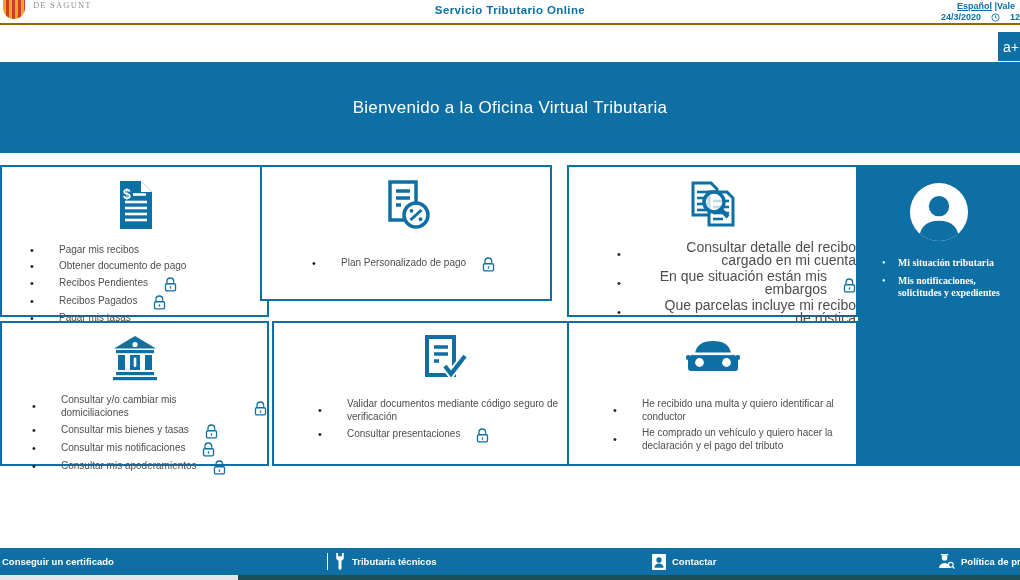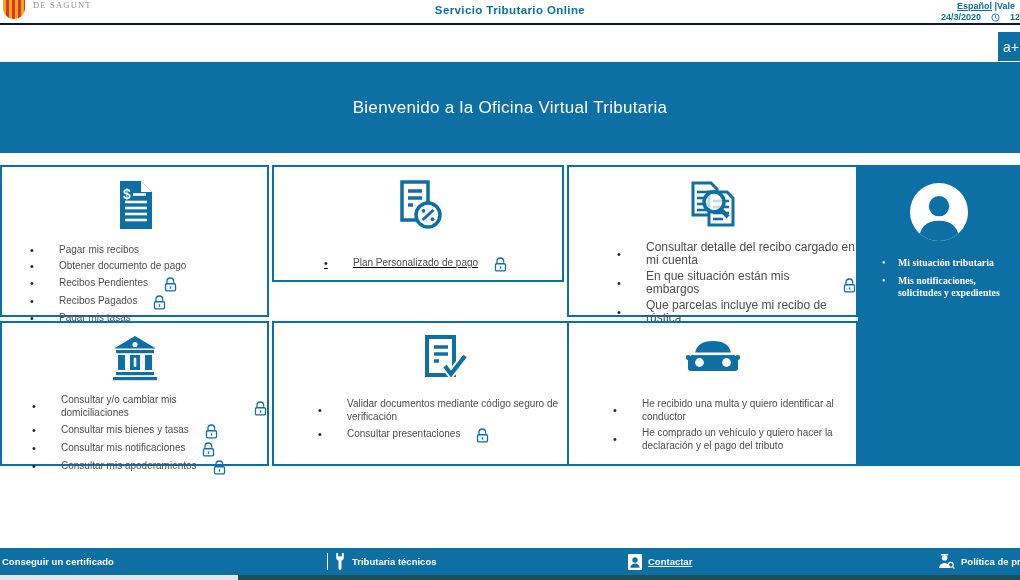--- a/index.html
+++ b/index.html
@@ -2,21 +2,21 @@
 <html><head>
 <meta charset="utf-8">
 <style>
   * { margin:0; padding:0; box-sizing:border-box; }
   html,body { width:1020px; height:580px; overflow:hidden; background:#fff;
               font-family:"Liberation Sans", sans-serif; }
   .stage { position:relative; width:1020px; height:580px; overflow:hidden; background:#fff; }
 
   
   .topbar { position:absolute; left:0; top:0; width:1020px; height:25px; background:#fff;
-            border-bottom:2px solid #0f172a; }
+            border-bottom:2px solid #a16207; }
   .logo { position:absolute; left:3px; top:-10px; }
   .shield { position:absolute; left:0; top:0; width:22px; height:29px;
             background:repeating-linear-gradient(90deg,#f2a71b 0 3px,#d43a2a 3px 6px);
             border-radius:3px 3px 11px 11px; }
   .logo-text { position:absolute; left:30px; top:1px; width:120px;
                font-family:"Liberation Serif", serif; font-size:8.5px; letter-spacing:1.2px;
                color:#8b9096; line-height:9.5px; white-space:nowrap; }
   .site-title { position:absolute; left:0; right:0; top:4px; text-align:center;
                 color:#0e6fa4; font-size:11.5px; font-weight:bold; letter-spacing:.4px; }
   .lang-line { position:absolute; left:957px; top:1px; font-size:9px; color:#0e6fa4;
@@ -33,59 +33,59 @@
 
   
   .banner { position:absolute; left:0; top:62px; width:1020px; height:91px; background:#0e6fa4;
             display:flex; align-items:center; justify-content:center; }
   .banner h1 { color:#fff; font-size:17px; font-weight:400; letter-spacing:.3px; }
 
   
   .grid { position:absolute; left:0; top:165px; width:1020px; height:301px; }
   .card { position:absolute; background:#fff; border:2px solid #0e6fa4; }
   .card1 { left:0;   top:0;     width:269px; height:152px; }
-  .card2 { left:272px; top:0;   width:292px; height:117px;text-decoration:underline; }
+  .card2 { left:260px; top:0;   width:292px; height:136px; }
   .card3 { left:567px; top:0;   width:291px; height:152px; }
   .card4 { left:0;   top:156px; width:269px; height:145px; }
   .card5 { left:272px; top:156px; width:344px; height:145px; }
   .card6 { left:567px; top:156px; width:291px; height:145px; }
   .icon-zone { height:66px; display:flex; align-items:center; justify-content:center; padding-top:10px; }
   .card4 .icon-zone, .card5 .icon-zone, .card6 .icon-zone { height:62px; padding-top:8px; }
   .list { margin-top:10px; }
   .card1 .list { padding-left:28px; }
   .card2 .list { padding-left:50px; margin-top:22px; }
   .card3 .list { padding-left:48px; margin-top:8px; }
   .card4 .list { padding-left:30px; margin-top:8px; }
   .card5 .list { padding-left:44px; margin-top:12px; }
   .card6 .list { padding-left:44px; margin-top:12px; }
   .row { display:flex; align-items:center; margin-bottom:3px; min-height:13px; cursor:pointer;gap:10px; }
   .blt { flex:0 0 19px; color:#222; font-size:11px; line-height:12px; }
   .blt::before { content:"•"; }
   .txt { font-size:10px; color:#4d4d4d; line-height:13px; }
-  .card3 .txt { font-size:12px; }
+  .card3 .txt { font-size:14px;text-align:right; }
   .card5 .txt { max-width:215px; }
   .card6 .txt { max-width:205px; }
   .lock { margin-left:6px; display:inline-flex; align-self:center; transform:translateY(2px); }
   .lock svg { width:13px; height:15px; }
 
   
   .sidepanel { position:absolute; left:858px; top:0; width:162px; height:301px; background:#0e6fa4; }
   .sidepanel .icon-zone { height:78px; padding-top:16px; }
   .side-list { margin-top:14px; padding-left:24px; }
   .side-row { display:flex; margin-bottom:5px; cursor:pointer;font-family:Liberation Serif, serif; }
   .side-row .blt { flex:0 0 16px; color:#fff; font-size:10px; }
   .side-row .txt { color:#fff; font-weight:bold; font-size:9.8px; max-width:105px; line-height:12.5px; }
 
   
   .footer { position:absolute; left:0; top:548px; width:1020px; height:27px; background:#0e6fa4; }
   .f-item { position:absolute; top:0; height:100%; display:flex; align-items:center; gap:6px;
             color:#fff; font-weight:bold; font-size:9.5px; white-space:nowrap; cursor:pointer; }
   .f-cert { left:2px; }
   .f-req  { left:334px; }
-  .f-contact { left:628px;text-decoration:underline; }
+  .f-contact { left:652px; }
   .f-priv { left:938px; width:120px; overflow:hidden; }
   .f-sep { position:absolute; left:327px; top:5px; width:1px; height:17px; background:#fff; }
 
   
   .hscroll { position:absolute; left:0; top:575px; width:1020px; height:5px; background:#1d4f5b; }
   .hthumb { position:absolute; left:0; top:0; width:238px; height:5px; background:#e3e6e7; cursor:grab; }
 </style>
 </head>
 <body>
 

